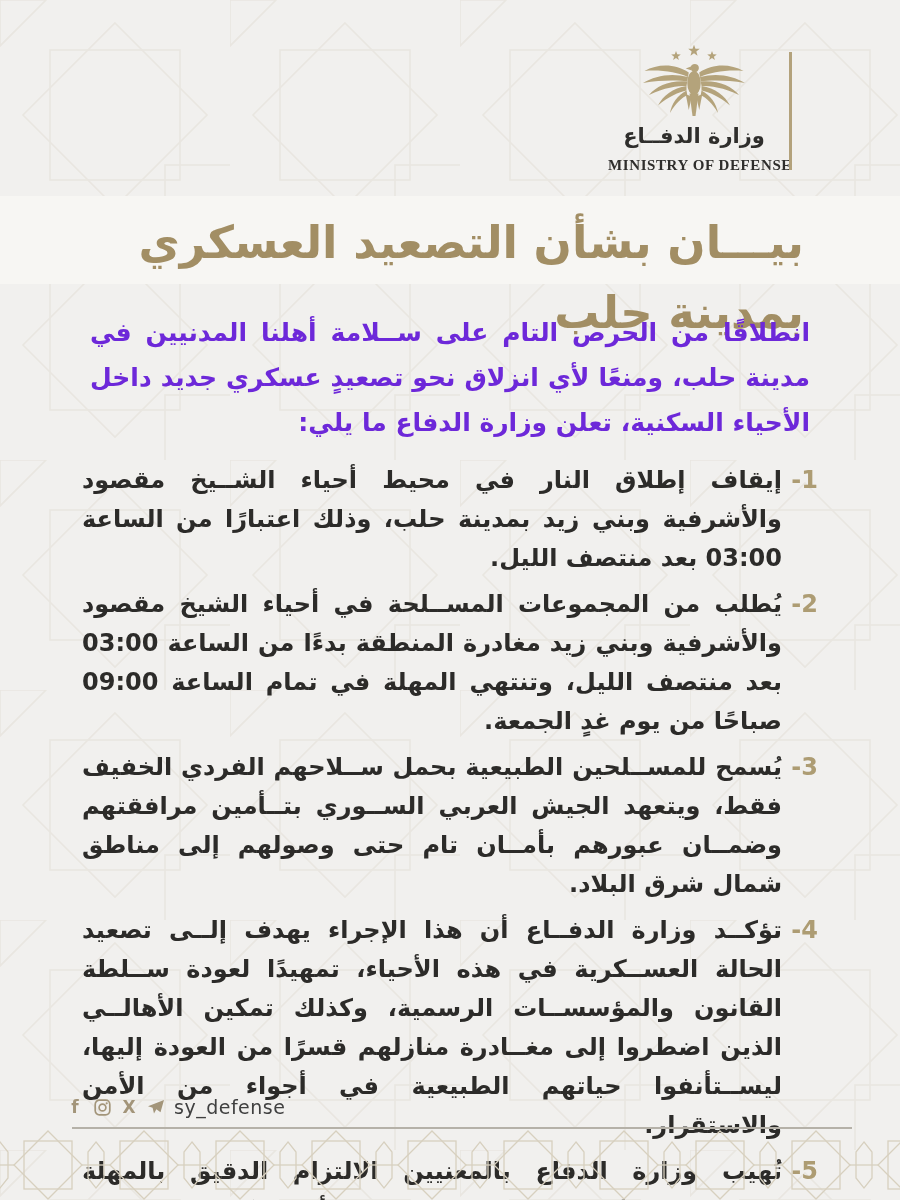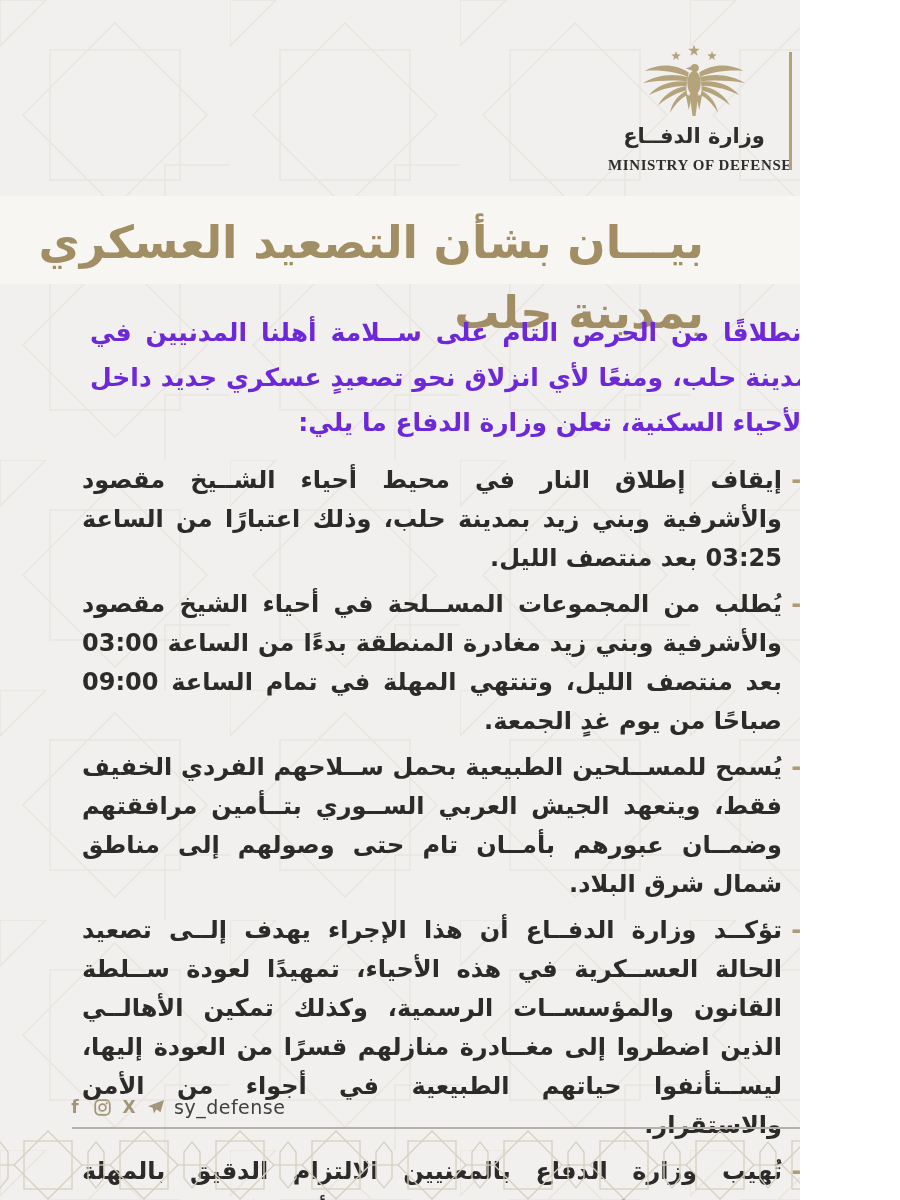--- a/index.html
+++ b/index.html
@@ -1,18 +1,18 @@
 <!DOCTYPE html>
 <html lang="ar"><head>
 <meta charset="utf-8">
 <style>
   html,body{margin:0;padding:0;}
   .page{
     position:relative;
-    width:800px;height:1200px;
+    width:900px;height:1200px;
     background:#f1f0ee;
     overflow:hidden;
     font-family:"DejaVu Sans", sans-serif;
     color:#2c2b29;
   }
   .bg-pattern{position:absolute;inset:0;pointer-events:none;}
 
   
   .logo-block{position:absolute;left:608px;top:44px;width:172px;text-align:center;}
   .logo-eagle{display:block;margin:0 auto;}
@@ -109,21 +109,21 @@
 
   <div class="title-band"></div>
   <h1 class="page-title" style="margin:0;">بيـــان بشأن التصعيد العسكري بمدينة حلب</h1>
 
   <div class="content">
     <p class="intro">انطلاقًا من الحرص التام على ســلامة أهلنا المدنيين في مدينة حلب، ومنعًا لأي انزلاق نحو تصعيدٍ عسكري جديد داخل الأحياء السكنية، تعلن وزارة الدفاع ما يلي:</p>
 
     <div class="items">
       <div class="item">
         <span class="item-num">1-</span>
-        <span class="item-text">إيقاف إطلاق النار في محيط أحياء الشــيخ مقصود والأشرفية وبني زيد بمدينة حلب، وذلك اعتبارًا من الساعة 03:25 بعد منتصف الليل.</span>
+        <span class="item-text">إيقاف إطلاق النار في محيط أحياء الشــيخ مقصود والأشرفية وبني زيد بمدينة حلب، وذلك اعتبارًا من الساعة 03:00 بعد منتصف الليل.</span>
       </div>
       <div class="item">
         <span class="item-num">2-</span>
         <span class="item-text">يُطلب من المجموعات المســلحة في أحياء الشيخ مقصود والأشرفية وبني زيد مغادرة المنطقة بدءًا من الساعة 03:00 بعد منتصف الليل، وتنتهي المهلة في تمام الساعة 09:00 صباحًا من يوم غدٍ الجمعة.</span>
       </div>
       <div class="item">
         <span class="item-num">3-</span>
         <span class="item-text">يُسمح للمســلحين الطبيعية بحمل ســلاحهم الفردي الخفيف فقط، ويتعهد الجيش العربي الســوري بتــأمين مرافقتهم وضمــان عبورهم بأمــان تام حتى وصولهم إلى مناطق شمال شرق البلاد.</span>
       </div>
       <div class="item">

